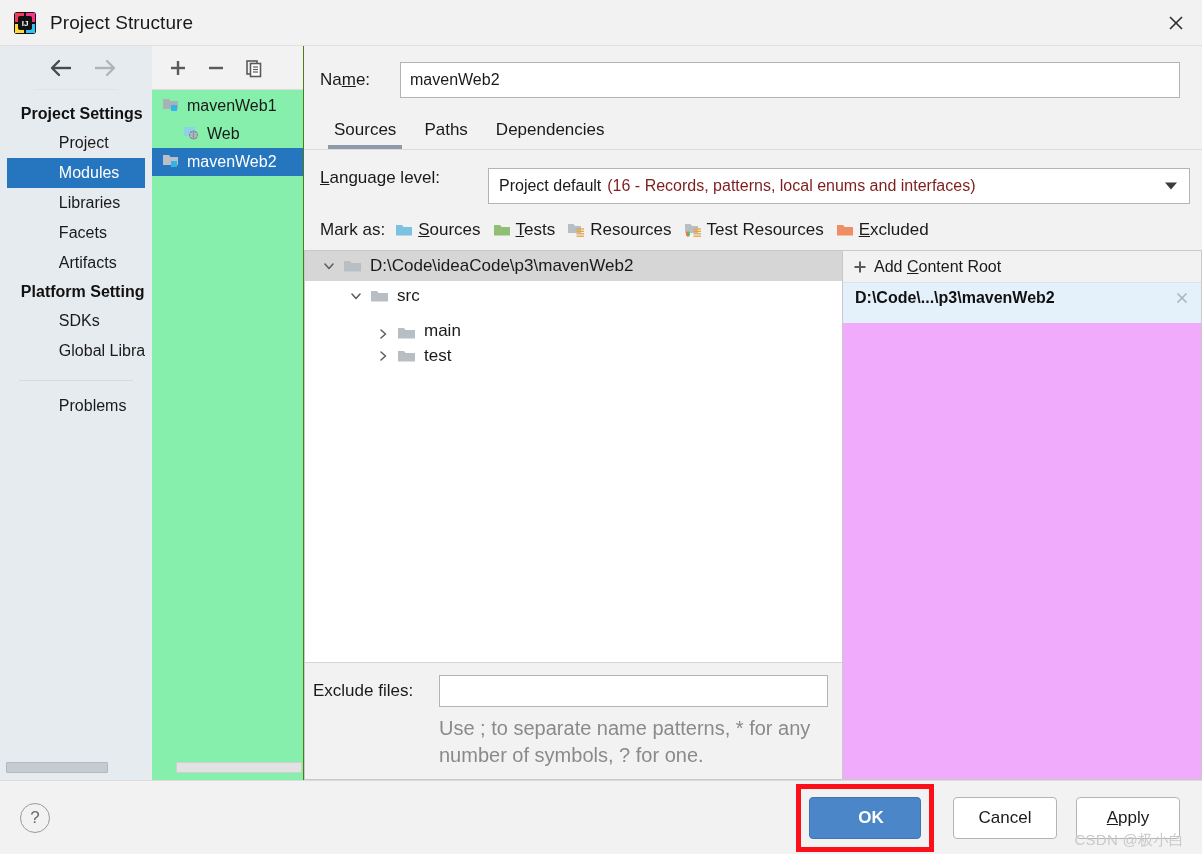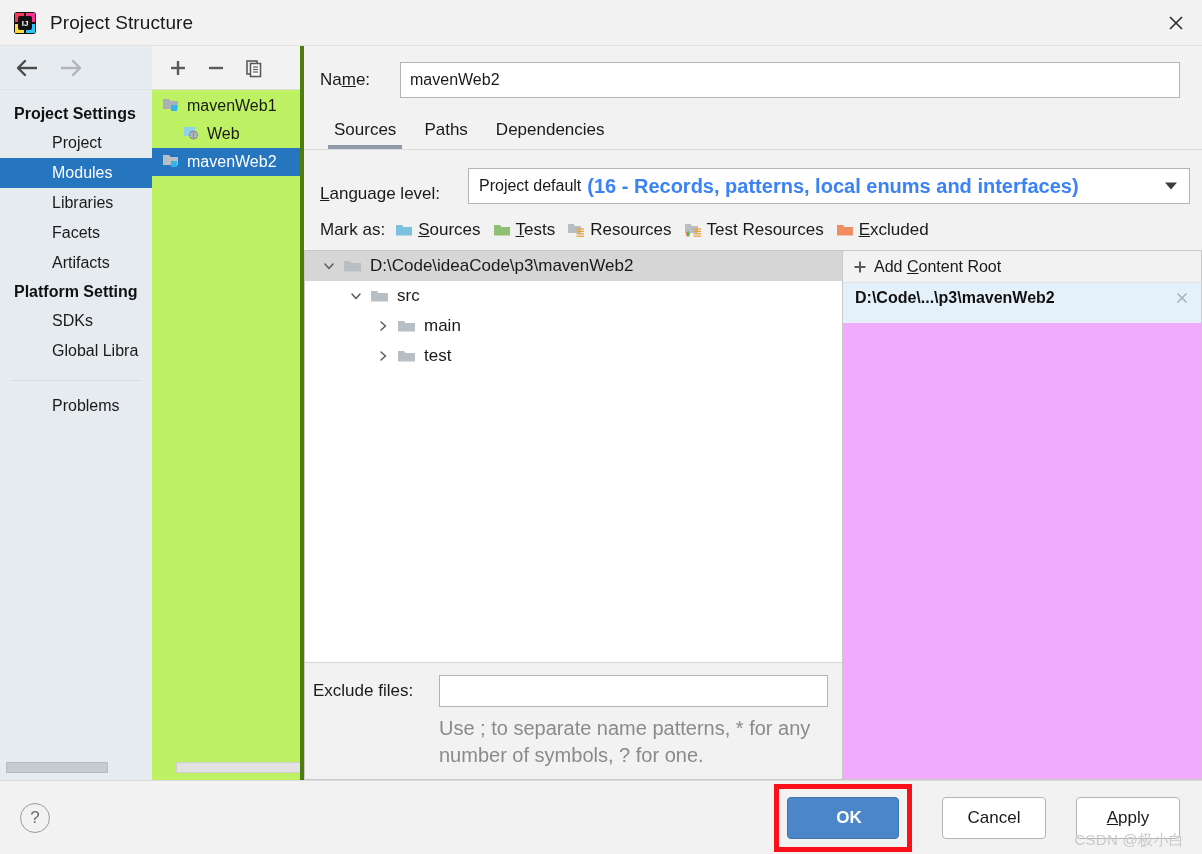--- a/index.html
+++ b/index.html
@@ -47,20 +47,21 @@
     position: relative;
   }
 
   
   .sidebar {
     width: 152px; flex: 0 0 152px;
     background: #e6ebef;
     display: flex; flex-direction: column;
     position: relative;
     overflow: hidden;
+    align-items: center;
   }
   .nav-arrows {
     height: 44px; flex: 0 0 44px;
     display: flex; align-items: center; gap: 18px;
     padding-left: 14px;
     border-bottom: 1px solid #dfe4e8;
   }
   .nav-arrows svg { display: block; }
   .sidebar-list { flex: 1 1 auto; padding-top: 10px; overflow: hidden; }
   .sb-group {
@@ -83,23 +84,23 @@
   }
   .sb-hscroll {
     position: absolute; left: 6px; bottom: 7px;
     width: 102px; height: 11px;
     background: #c4ccd2; border: 1px solid #b2bac0; border-radius: 1px;
   }
 
   
   .modpanel {
     width: 152px; flex: 0 0 152px;
-    background: #bef264;
+    background: #86efac;
     display: flex; flex-direction: column;
-    border-right: 4px solid #4d7c0f;
+    border-right: 1px solid #4d7c0f;
     position: relative;
     overflow: hidden;
   }
   .mod-toolbar {
     height: 44px; flex: 0 0 44px;
     background: #f2f2f2;
     display: flex; align-items: center; gap: 14px;
     padding-left: 14px;
     border-bottom: 1px solid #dcdcdc;
   }
@@ -160,33 +161,34 @@
     content: ""; position: absolute;
     left: 8px; right: 8px; bottom: 0;
     height: 4px; background: #8e9aa8;
   }
   .tabs-underline {
     height: 1px; background: #dcdcdc;
     margin: 0 0 0 0;
   }
 
   .lang-row {
-    display: flex; align-items: flex-end;
+    display: flex; align-items: flex-start;
     padding: 18px 12px 0 16px;
+    gap: 20px;
   }
   .lang-label { font-size: 17px; color: #1a1a1a; width: 148px; }
   .lang-select {
     flex: 1 1 auto; height: 36px;
     background: #ffffff; border: 1px solid #b4b4b4;
     display: flex; align-items: center;
     padding: 0 10px;
     position: relative;
   }
   .lang-val { font-size: 16px; color: #1a1a1a; }
-  .lang-hint { font-size: 20px; color: #3b82f6; margin-left: 6px; font-weight: bold; }
+  .lang-hint { font-size: 16px; color: #7f1d1d; margin-left: 6px; }
   .lang-caret {
     position: absolute; right: 12px; top: 50%;
     transform: translateY(-50%);
     width: 0; height: 0;
     border-left: 6px solid transparent;
     border-right: 6px solid transparent;
     border-top: 7px solid #3c3c3c;
   }
 
   .markas-row {
@@ -298,21 +300,21 @@
     border: 1px solid #9a9a9a;
     display: flex; align-items: center; justify-content: center;
     color: #6a6a6a; font-size: 17px;
   }
   .footer-spacer { flex: 1 1 auto; }
   .btn {
     height: 42px; min-width: 104px;
     background: #ffffff; border: 1px solid #b4b4b4; border-radius: 4px;
     font-size: 17px; color: #1a1a1a;
     display: flex; align-items: center; justify-content: center;
-    margin-left: 30px;
+    margin-left: 19px;
     font-family: "Liberation Sans", sans-serif;
   }
   .btn u { text-decoration: underline; }
   .btn.primary {
     background: #4a86c8; border: 1px solid #3f76b2;
     color: #ffffff; font-weight: bold;
     min-width: 112px;
   }
   .ok-wrap {
     position: relative;
@@ -564,21 +566,21 @@
                 </svg>
               </span>
               <span class="tree-folder">
                 <svg width="20" height="16" viewBox="0 0 20 16">
                   <path d="M1 3 L7 3 L8.6 5 L18 5 L18 13.5 L1 13.5 Z" fill="#b8bfc4"></path>
                 </svg>
               </span>
               <span>src</span>
             </div>
 
-            <div class="tree-row" style="padding-left:64px;">
+            <div class="tree-row" style="padding-left:64px;align-items:flex-end;">
               <span class="tw">
                 <svg width="14" height="14" viewBox="0 0 14 14">
                   <polyline points="5,3 9.5,7 5,11" fill="none" stroke="#606060" stroke-width="1.6" stroke-linecap="round" stroke-linejoin="round"></polyline>
                 </svg>
               </span>
               <span class="tree-folder">
                 <svg width="20" height="16" viewBox="0 0 20 16">
                   <path d="M1 3 L7 3 L8.6 5 L18 5 L18 13.5 L1 13.5 Z" fill="#b8bfc4"></path>
                 </svg>
               </span>

